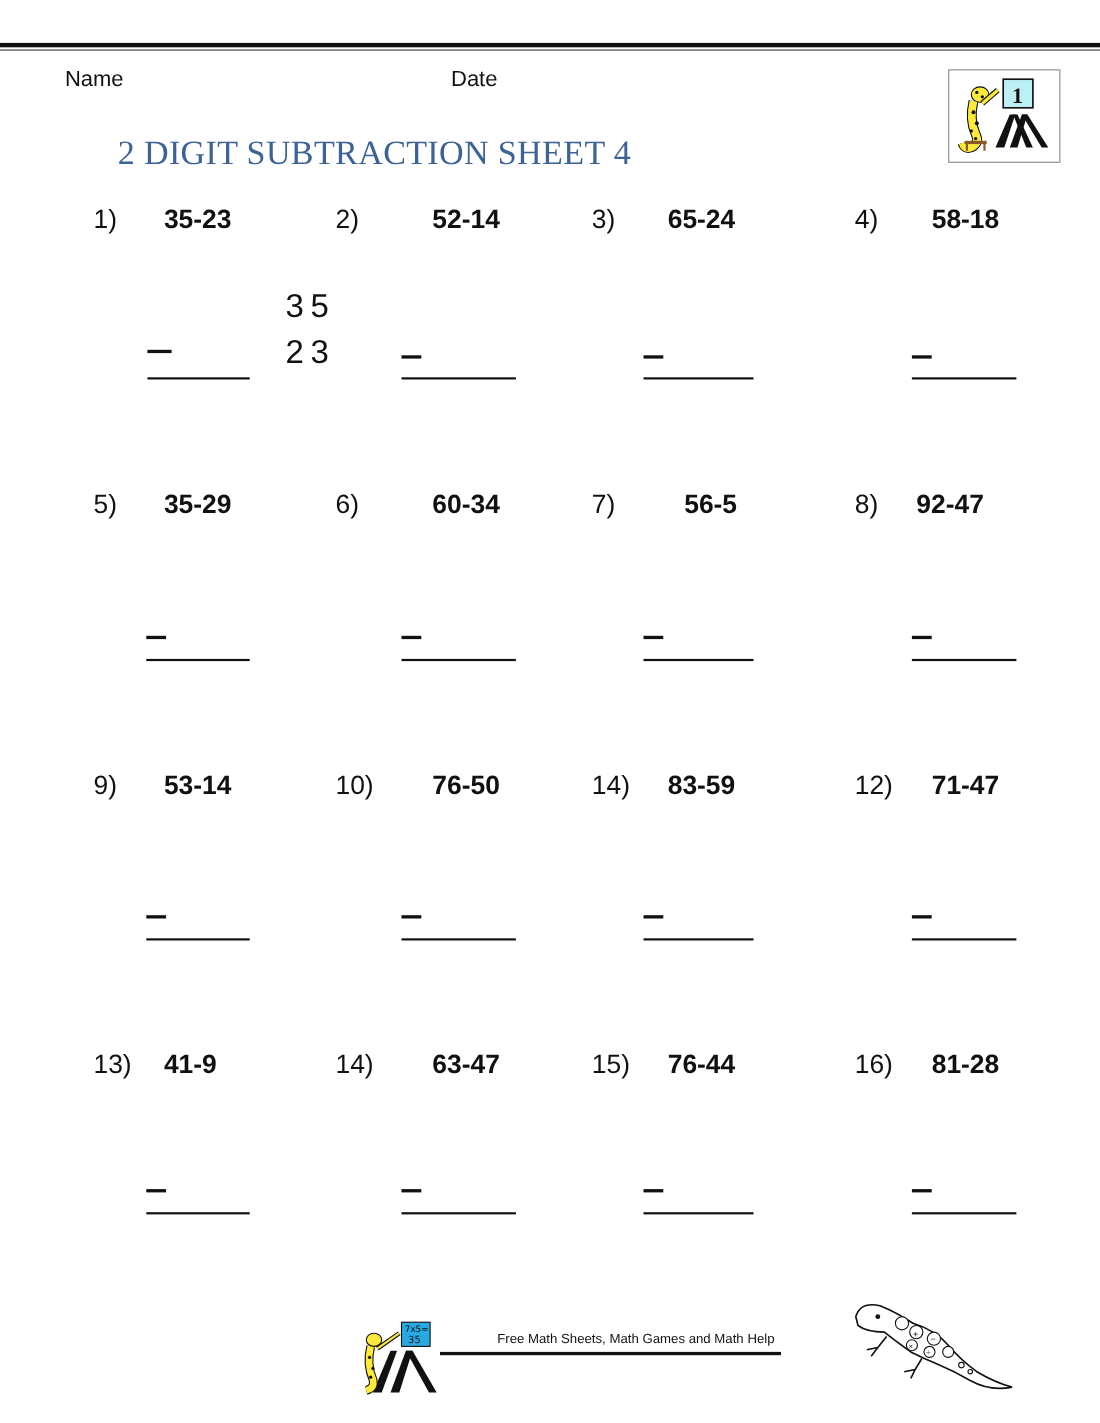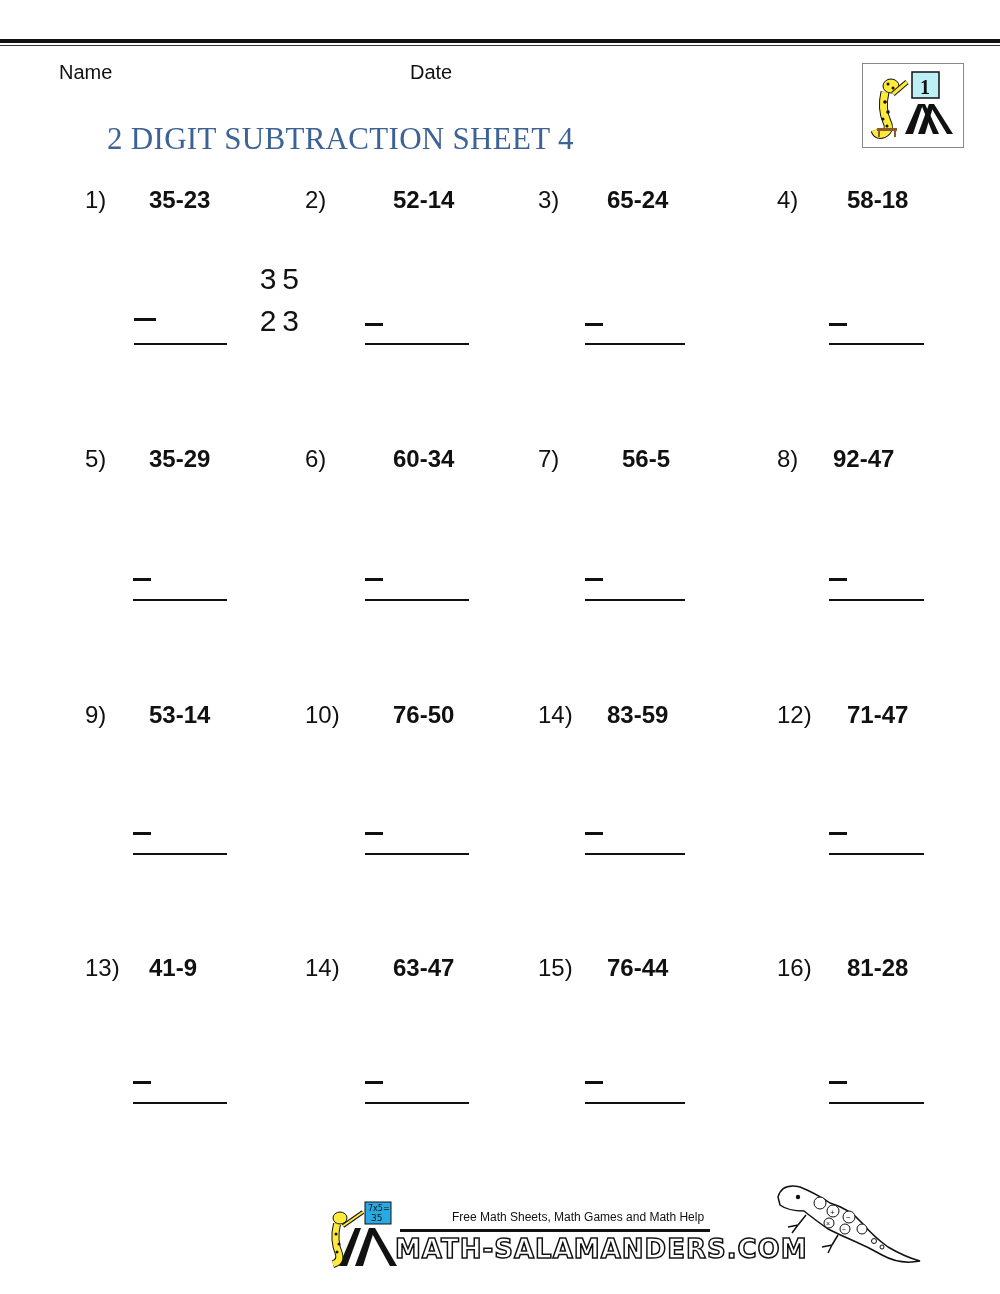--- a/index.html
+++ b/index.html
@@ -178,21 +178,20 @@
     <path d="M12,24 Q8,40 14,54 Q16,62 8,64" fill="none" stroke="#111" stroke-width="8"></path>
     <path d="M12,24 Q8,40 14,54 Q16,62 8,64" fill="none" stroke="#ffea3a" stroke-width="6"></path>
     <path d="M18,26 L38,12" stroke="#111" stroke-width="4"></path>
     <path d="M18,26 L38,12" stroke="#ffea3a" stroke-width="2"></path>
     <circle cx="11" cy="34" r="1.5" fill="#111"></circle>
       <circle cx="14" cy="44" r="1.5" fill="#111"></circle>
     <circle cx="12" cy="52" r="1.5" fill="#111"></circle>
   </svg>
   <span class="footer-tag">Free Math Sheets, Math Games and Math Help</span>
   <div class="footer-rule"></div>
-  <span class="footer-site">MATH-SALAMANDERS.COM</span>
 </div>
 
 <div class="salamander">
   <svg width="160" height="95" viewBox="0 0 160 95">
     <path d="M8,22 Q12,8 30,12 Q45,18 60,28 Q80,34 92,48 Q104,62 118,72 Q135,82 150,86 Q130,90 112,80 Q98,72 84,66 Q70,60 58,54 Q44,44 34,36 Q18,36 10,30 Z" fill="#fff" stroke="#111" stroke-width="1.5"></path>
     <circle cx="28" cy="22" r="2.2" fill="#111"></circle>
     <circle cx="50" cy="28" r="6" fill="#fff" stroke="#111"></circle>
     <circle cx="63" cy="36" r="6" fill="#fff" stroke="#111"></circle>
     <circle cx="59" cy="48" r="5" fill="#fff" stroke="#111"></circle>
     <circle cx="79" cy="42" r="6" fill="#fff" stroke="#111"></circle>

